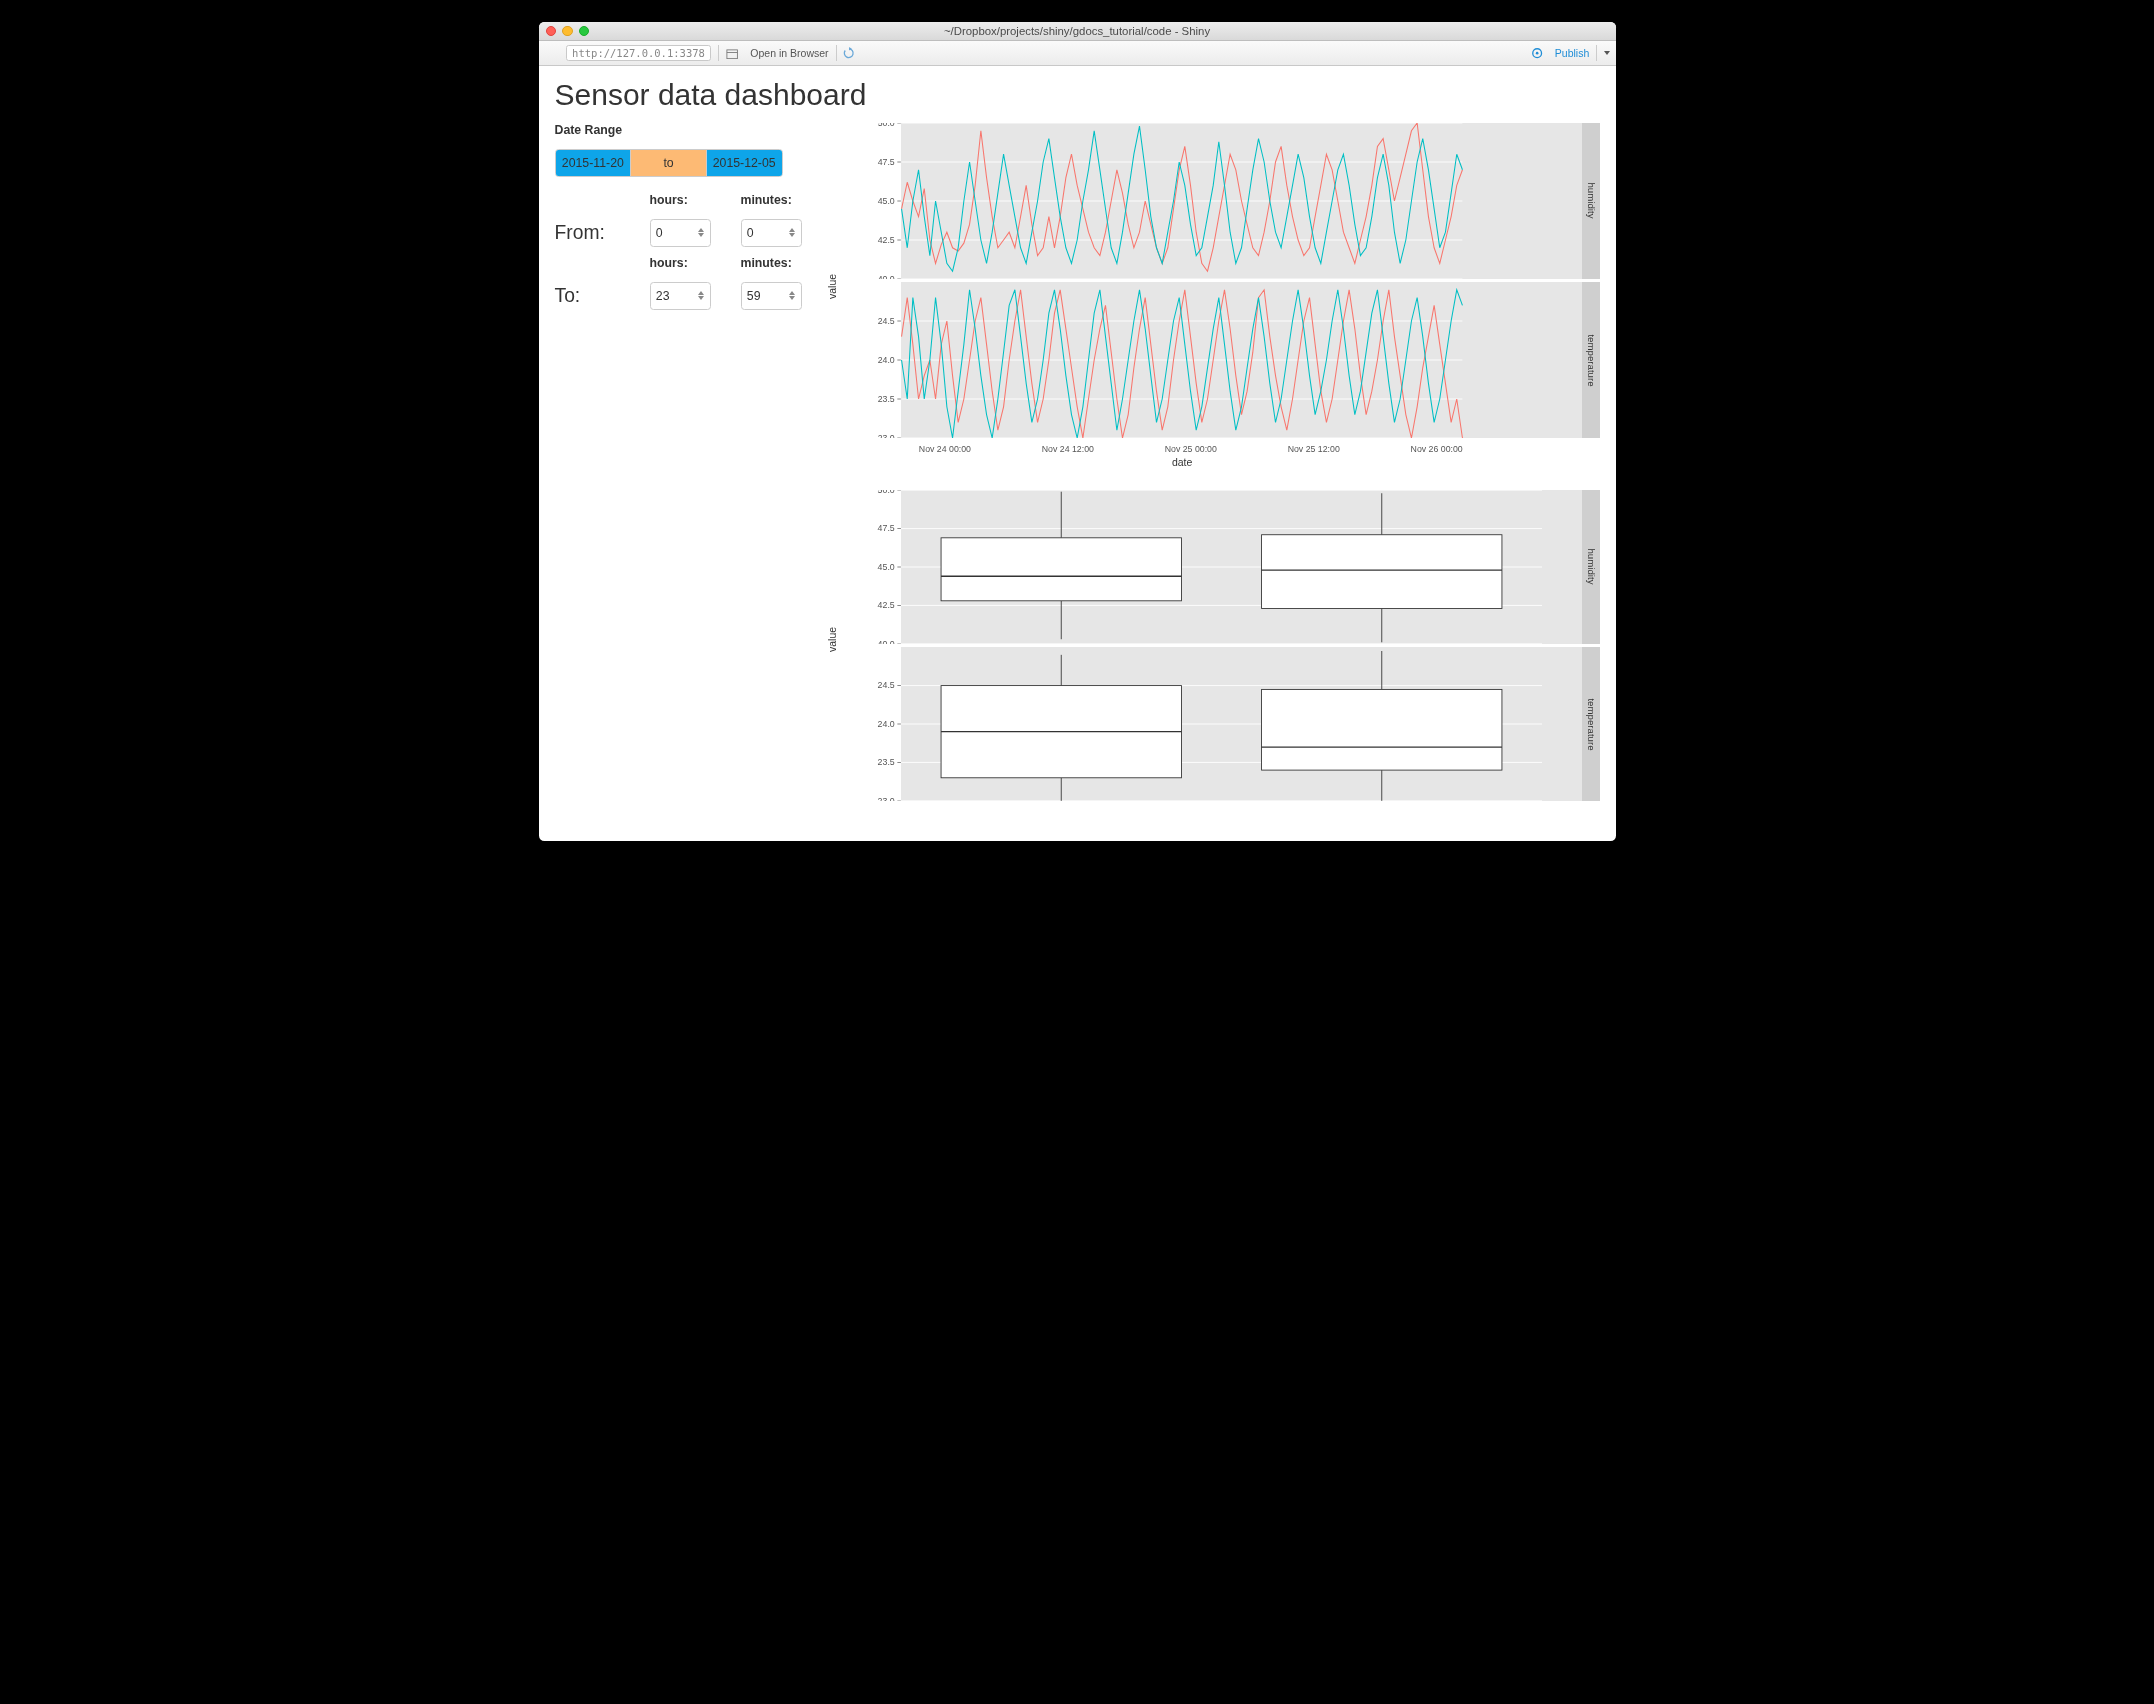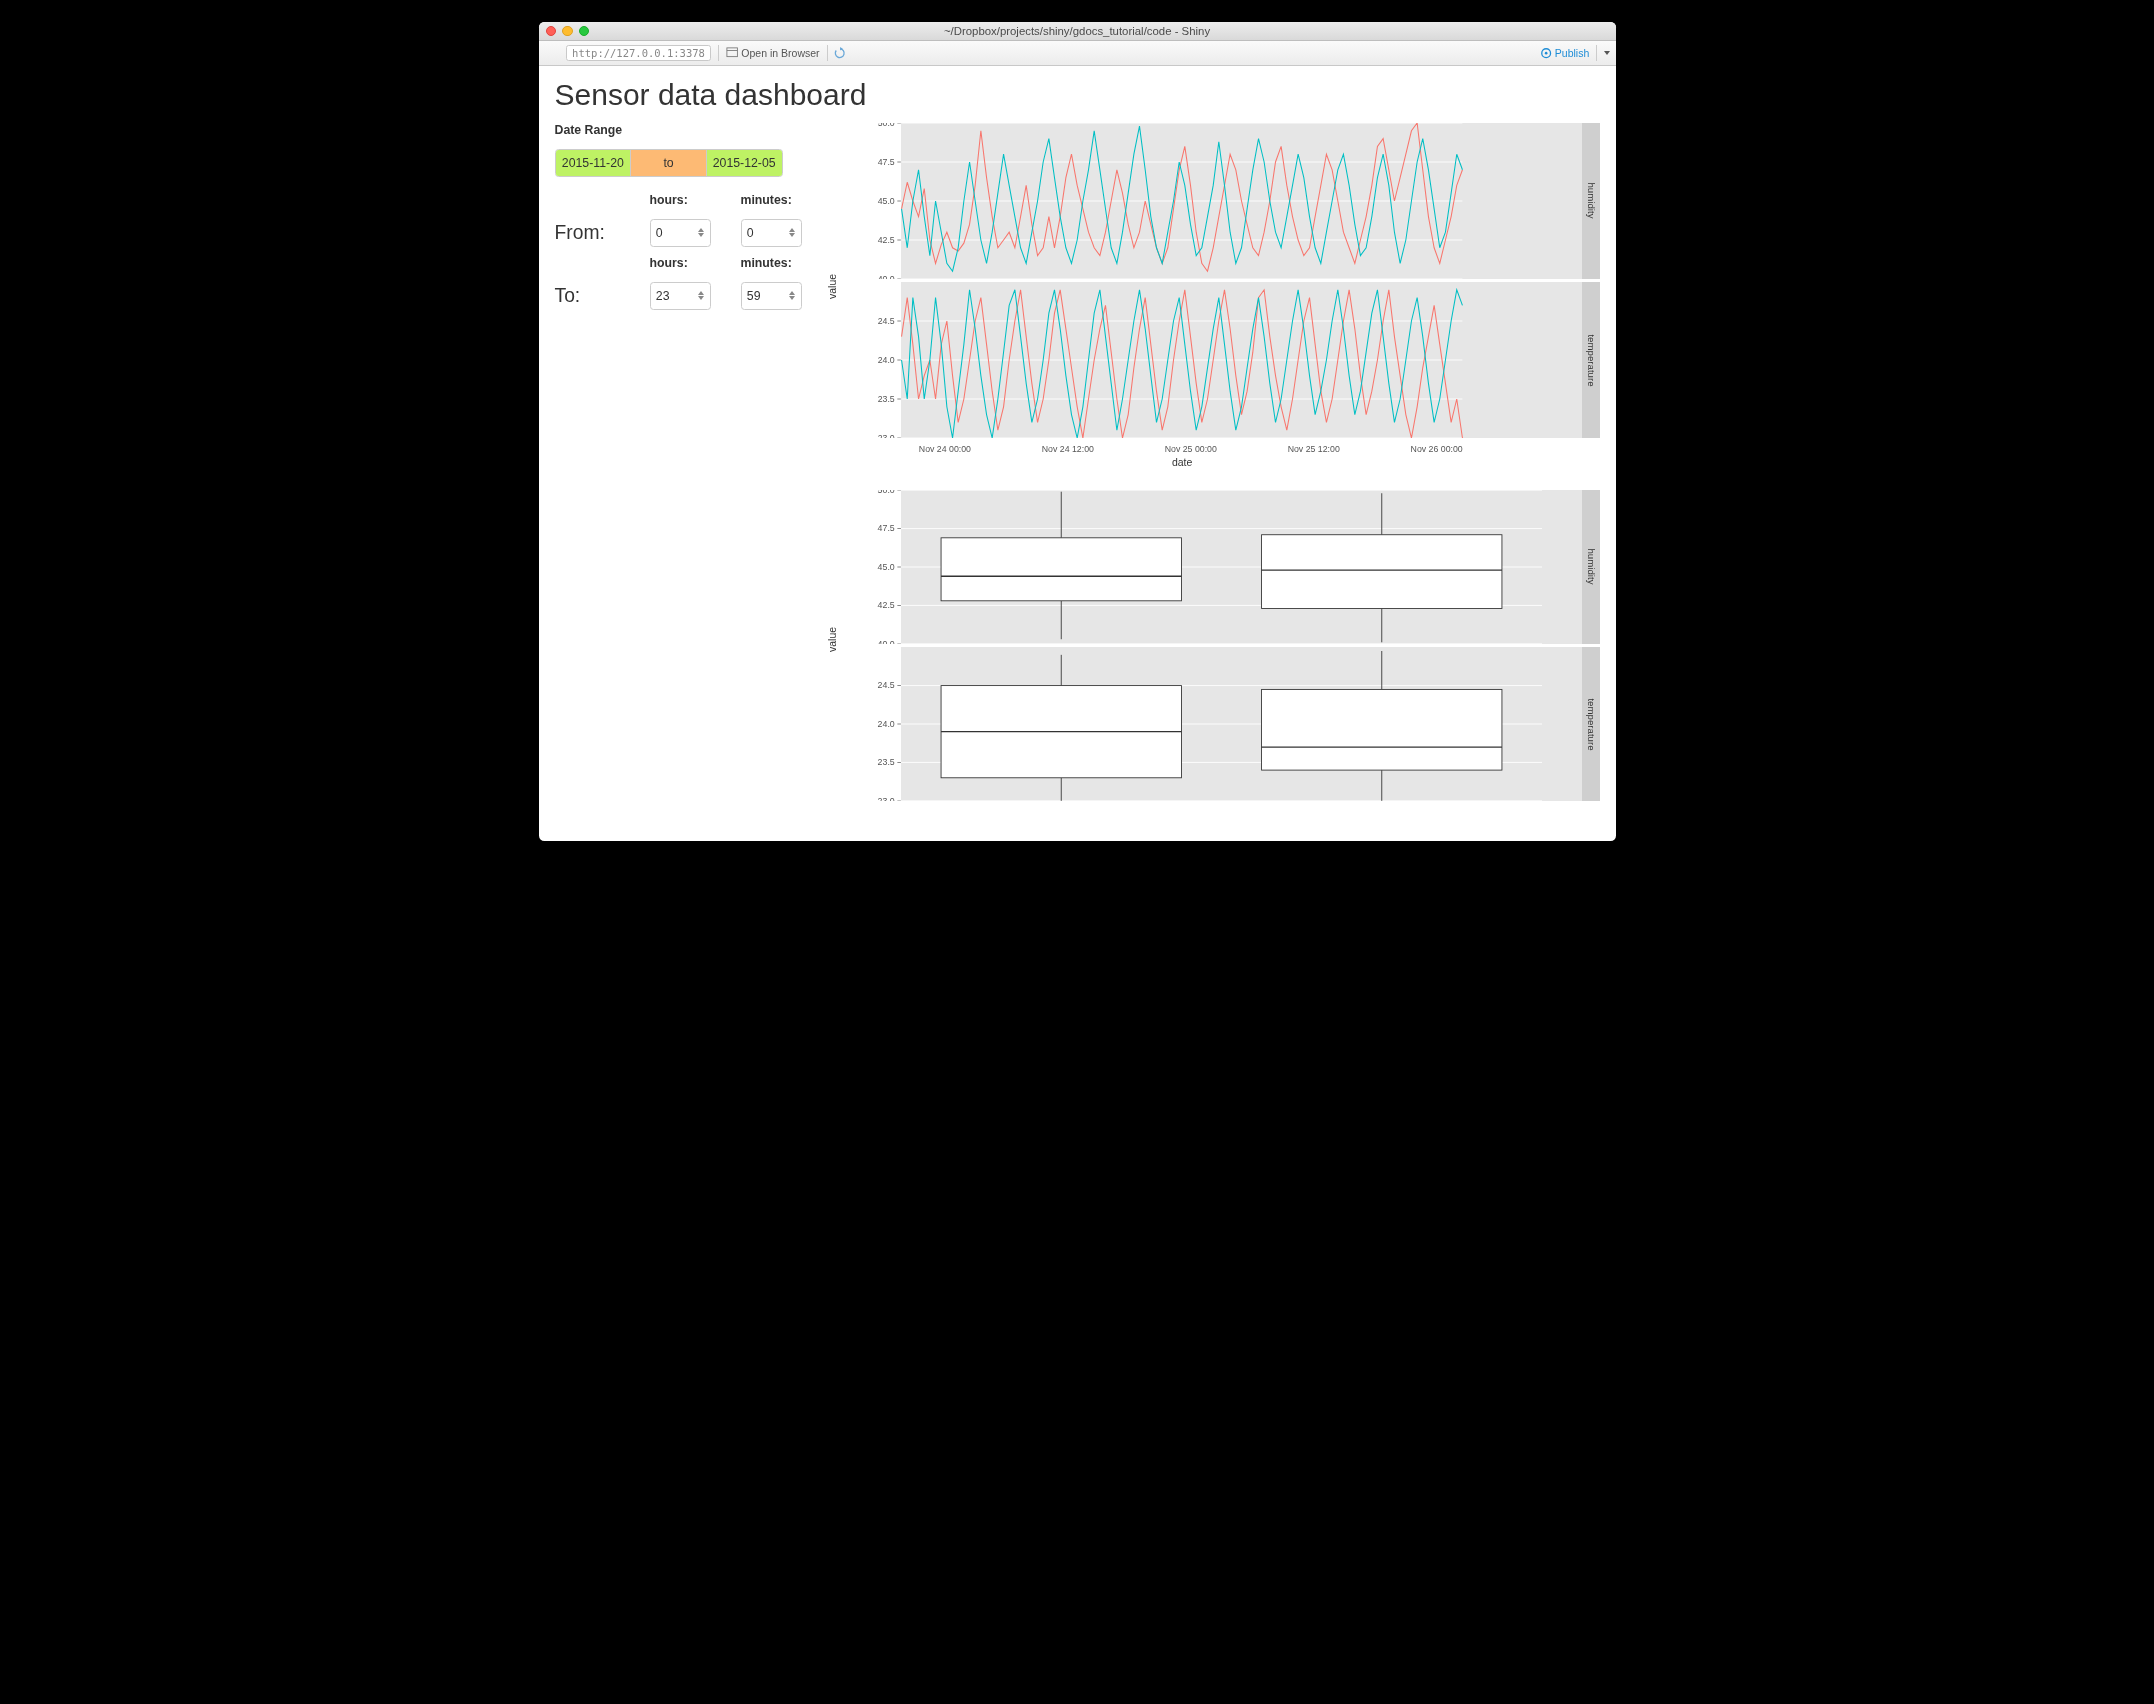--- a/index.html
+++ b/index.html
@@ -42,34 +42,34 @@
     border-bottom:0.9px solid #c8c8c8;
     display:flex; align-items:center; padding:0 5.3px; gap:7px;
     font-size:10.5px; color:#555;
   }
   .url{
     border:0.9px solid #c9c9c9; background:#fff;
     padding:0.9px 5.3px; border-radius:2.6px; color:#888;
     font-family: Menlo, monospace; font-size:10.5px;margin-left:22px;
   }
   .toolbar .sep{width:0.9px;height:16px;background:#ccc;}
-  .toolbar .btn{display:flex;align-items:flex-start;gap:3px;cursor:pointer;}
+  .toolbar .btn{display:flex;align-items:flex-end;gap:12px;cursor:pointer;}
   .toolbar .spacer{flex:1;}
   .pub{color:#1f8dd6;display:flex;align-items:center;gap:3.5px;}
   .caret-down{width:0;height:0;border-left:3.5px solid transparent;border-right:3.5px solid transparent;border-top:4.4px solid #555;}
 
   .content{padding:8.8px 16px 17.6px;}
   h1{font-size:30px;font-weight:500;margin:3.5px 0 10.5px;}
   .layout{display:flex;gap:17.6px;}
   .sidebar{width:263px;}
   .mainpanel{flex:1;}
 
   .label-bold{font-weight:700;margin-bottom:12px;display:block;}
   .daterange{display:flex;border:0.9px solid #ccc;border-radius:3.5px;overflow:hidden;width:228px;}
-  .daterange .dcell{flex:1;text-align:center;padding:6.1px 0;background:#bef264;}
+  .daterange .dcell{flex:1;text-align:center;padding:6.1px 0;background:#0ea5e9;}
   .daterange .to{width:35px;background:#fdba74;border-left:0.9px solid #ccc;border-right:0.9px solid #ccc;}
   .row3{display:grid;grid-template-columns:83px 79px 79px;gap:12px;align-items:center;margin-top:16px;}
   .rowhead{font-size:19.3px;font-weight:500;}
   .collabel{font-weight:700;font-size:12.3px;}
   .numeric{display:flex;align-items:center;justify-content:space-between;border:0.9px solid #ccc;border-radius:3.5px;padding:3.5px 5.3px;background:#fff;width:61px;height:28px;}
   .spinner{display:flex;flex-direction:column;gap:0.9px;}
   .sp-up,.sp-down{width:0;height:0;border-left:3.5px solid transparent;border-right:3.5px solid transparent;}
   .sp-up{border-bottom:4.4px solid #888;}
   .sp-down{border-top:4.4px solid #888;}
 

